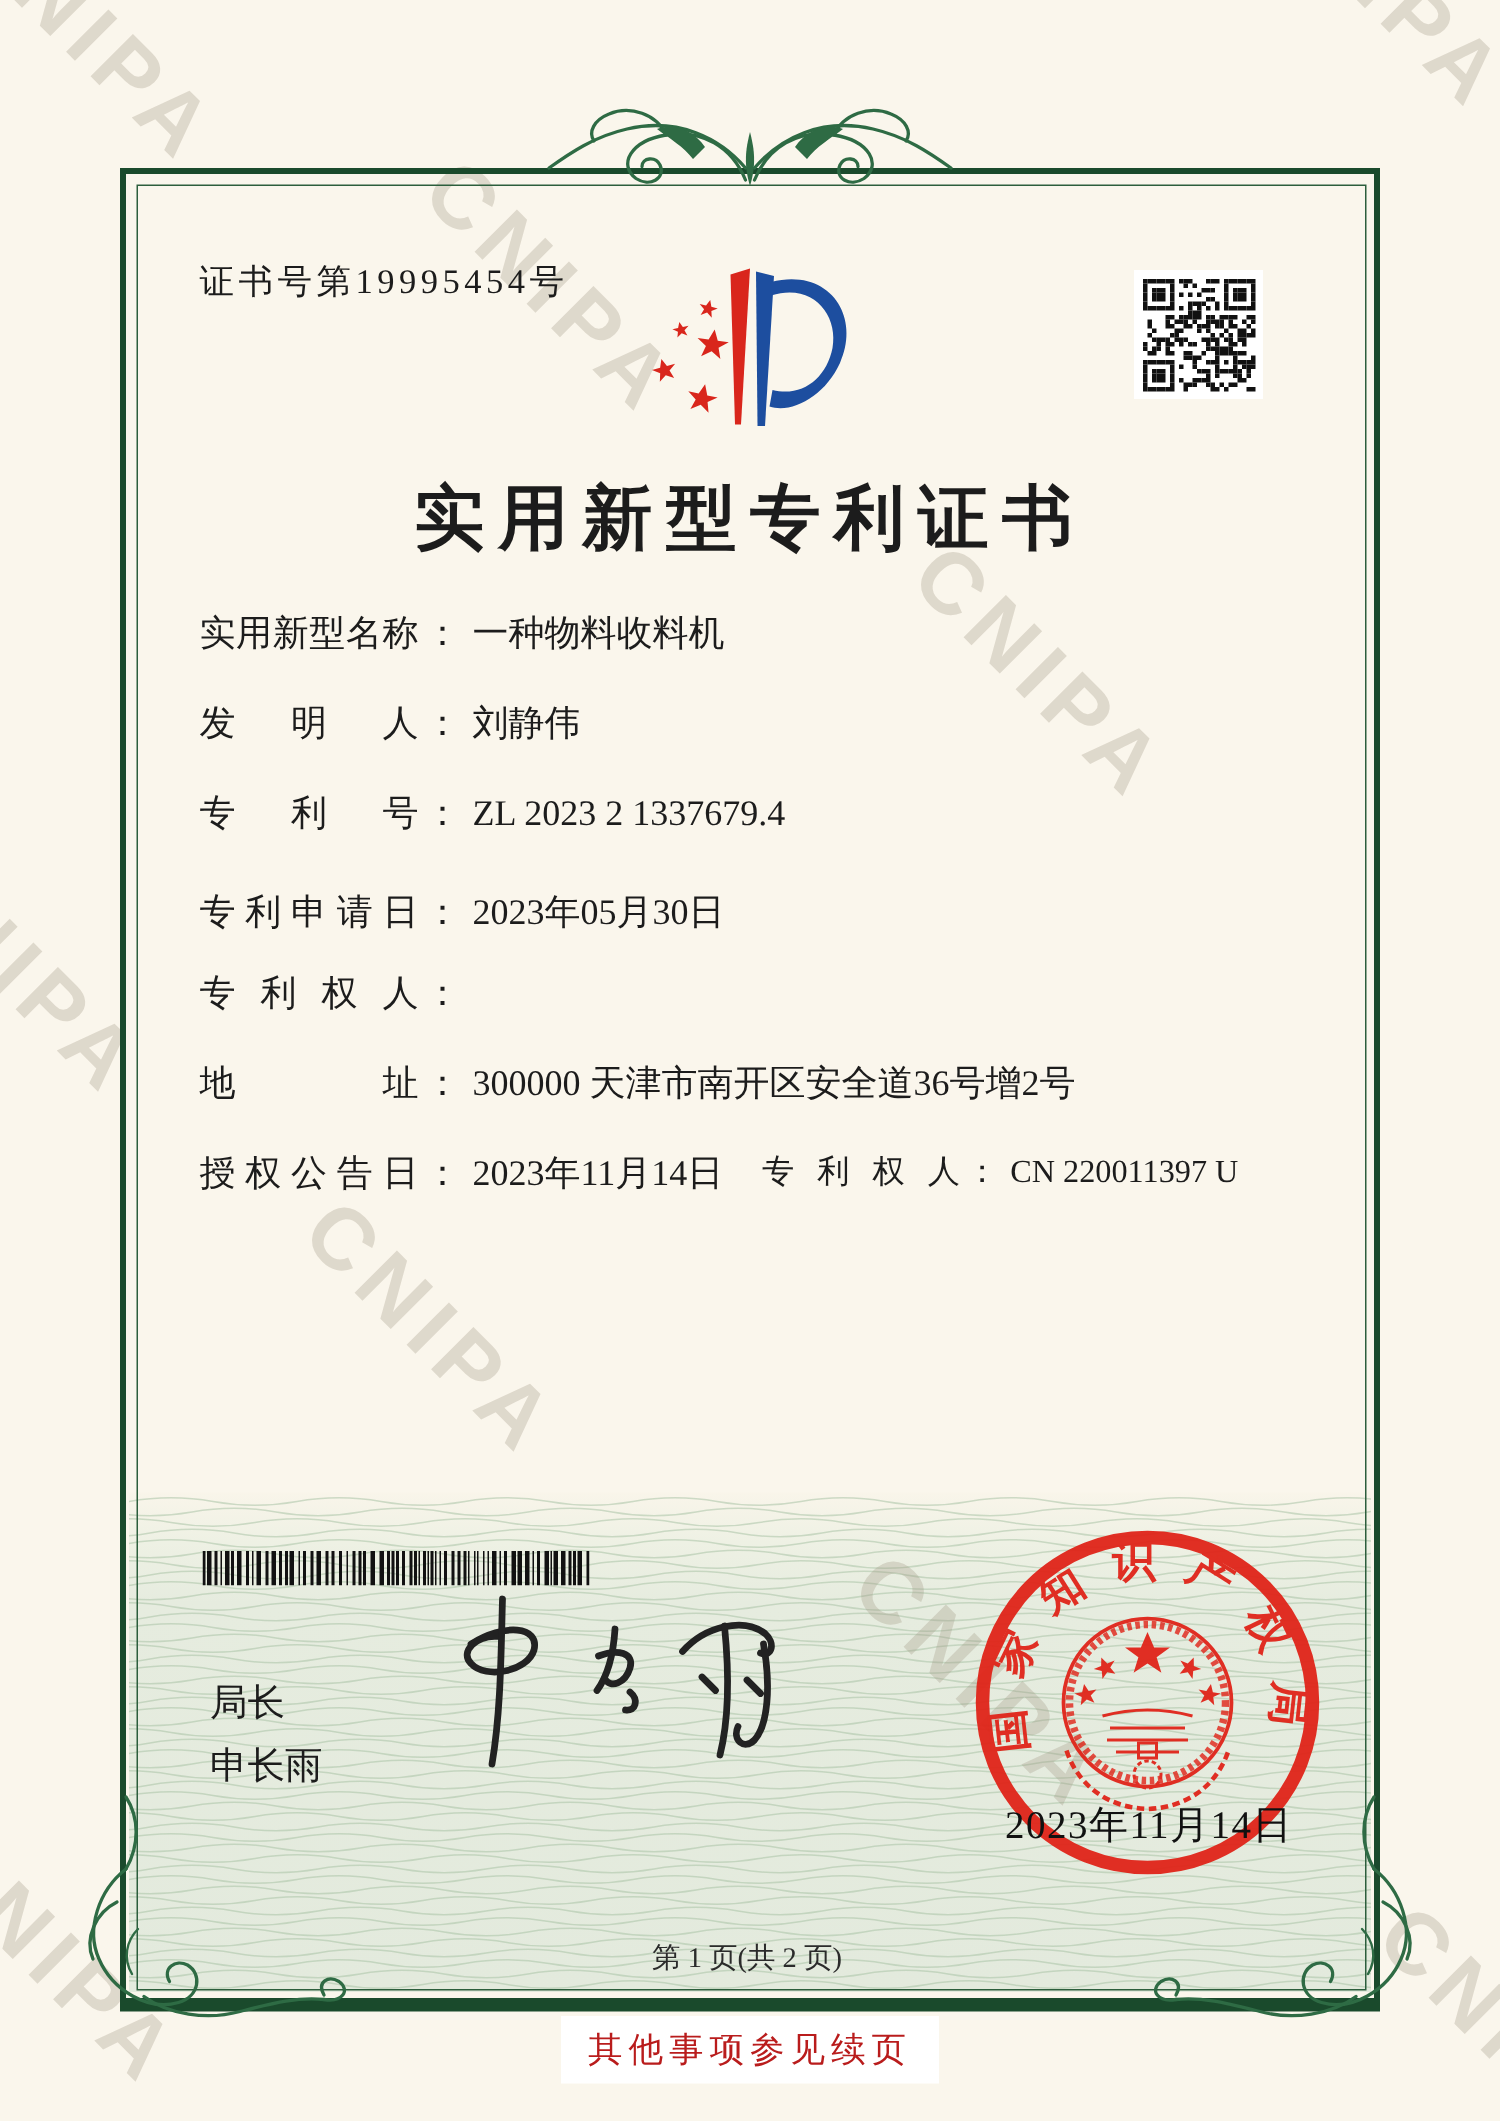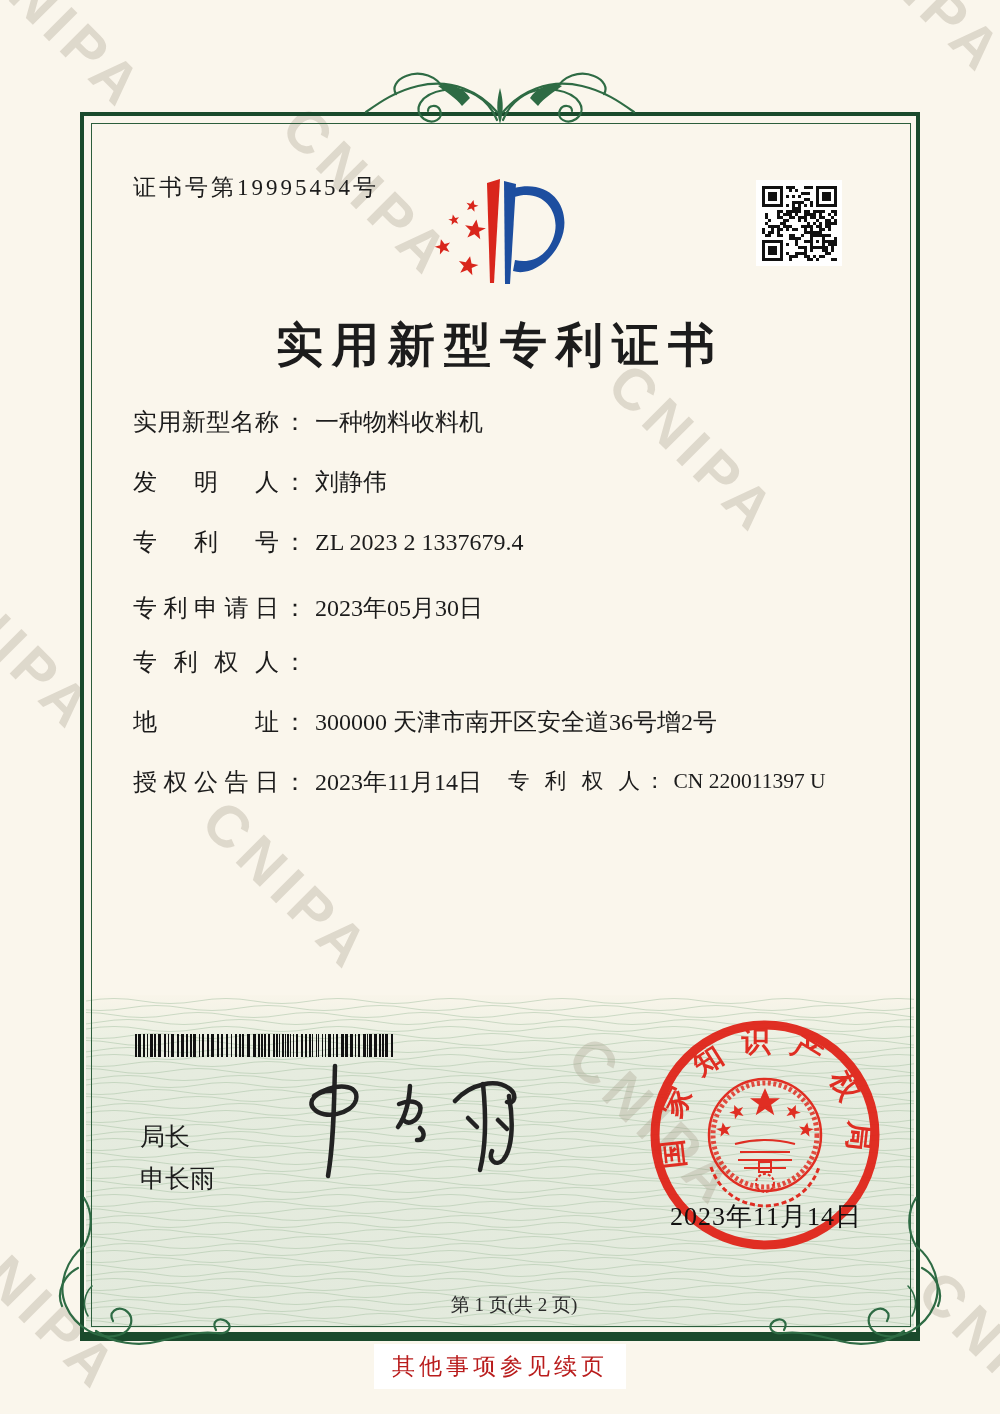--- a/index.html
+++ b/index.html
@@ -46,27 +46,27 @@
   .fvalue{white-space:nowrap;}
   .grant-no{position:absolute; left:508px; top:766px; z-index:5; font-size:21.5px; display:flex; align-items:baseline;}
   .grant-no .flabel{width:132px;}
   
   .paras{position:absolute; left:133px; top:810px; width:740px; z-index:5;
          font-size:21.5px; line-height:37.5px; text-align:justify;}
   .paras p{margin:0 0 8px 0; text-indent:2em;}
   
   .barcode{position:absolute; left:135px; top:1034px; z-index:5;}
   .signer{position:absolute; left:140px; top:1116px; z-index:5;
-          font-family:Liberation Serif, serif; font-size:25px; line-height:42px;}
+          font-family:Liberation Mono, monospace; font-size:25px; line-height:42px;}
   .signature{position:absolute; left:262px; top:1056px; z-index:5;}
   .seal{position:absolute; left:647px; top:1017px; z-index:6; opacity:0.94;}
   .seal-date{position:absolute; left:655px; top:1199px; width:222px; text-align:center; z-index:7;
              font-size:26px; color:#111; letter-spacing:1px;}
   .page-footer{position:absolute; left:80px; top:1292px; width:836px; text-align:center; z-index:5;
-               font-size:19px; color:#2b2b2b;padding-left:16px;}
+               font-size:19px; color:#2b2b2b;}
   .cont-note{position:absolute; left:0; top:1344px; width:100%; text-align:center; z-index:5;}
   .cont-note span{display:inline-block; background:#ffffff; padding:7px 18px;
                   font-size:23px; letter-spacing:4px; color:#b91c1c;}
 </style>
 </head>
 <body>
 
 <div class="page">
 
   <div class="waves"><svg width="828" height="333" fill="none" stroke="#a9c3a5" stroke-opacity="0.55">

